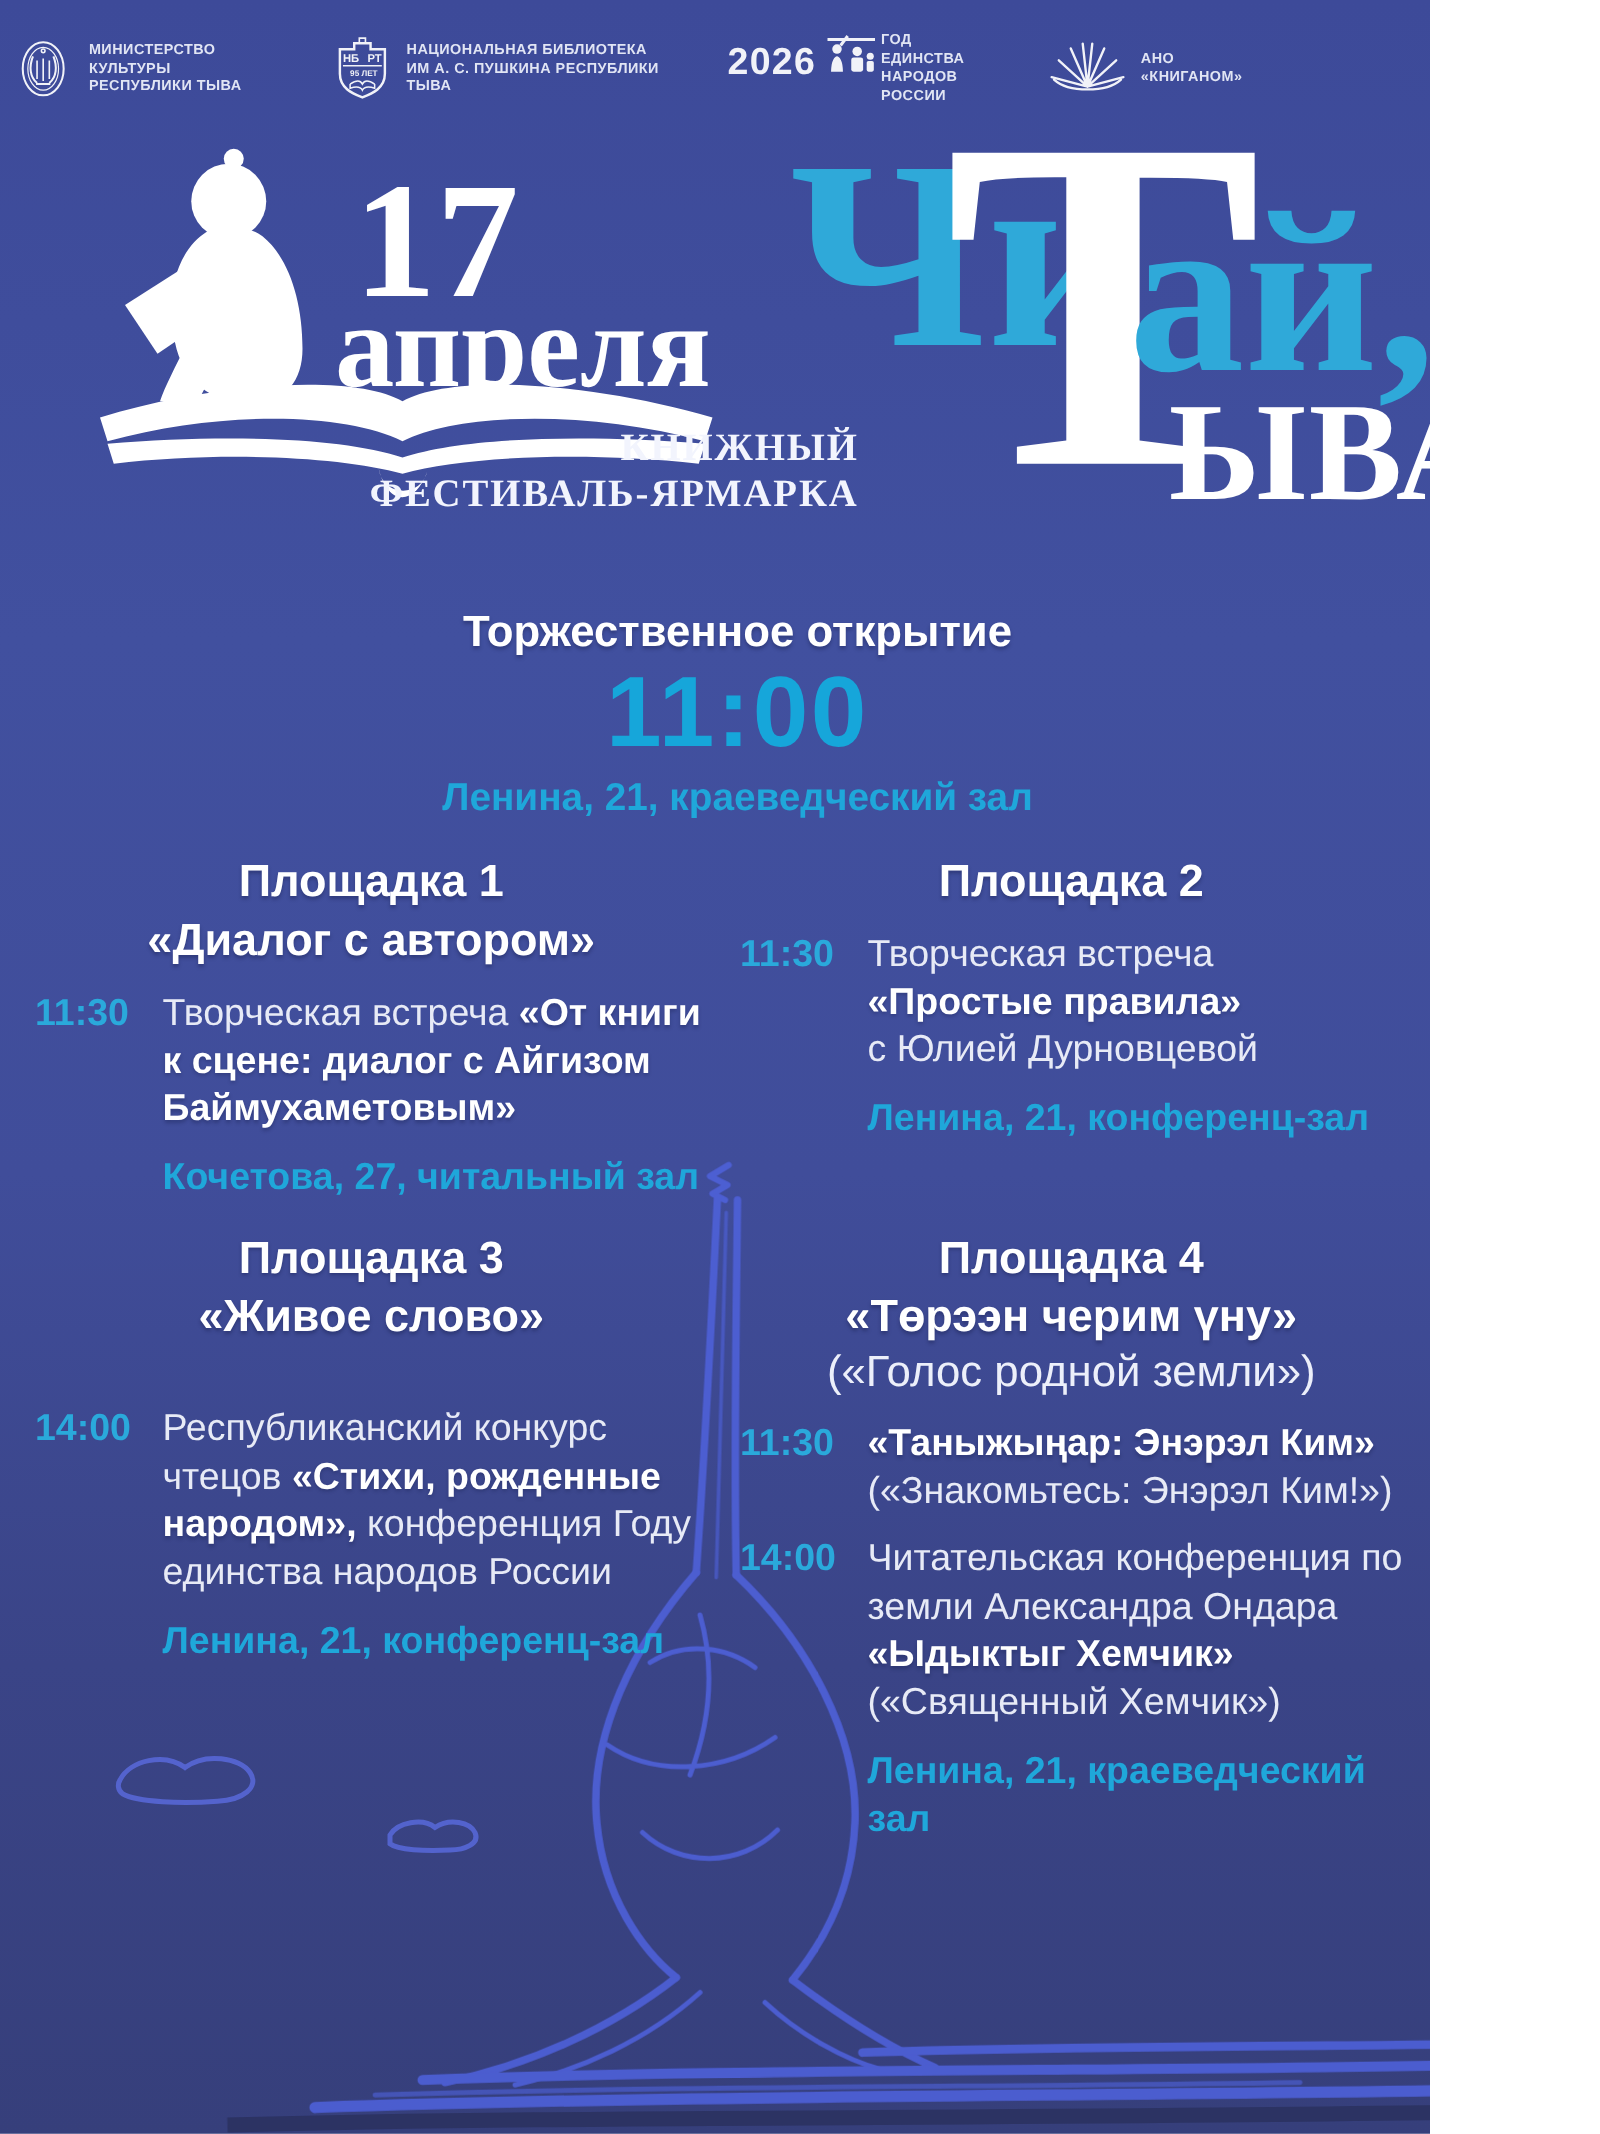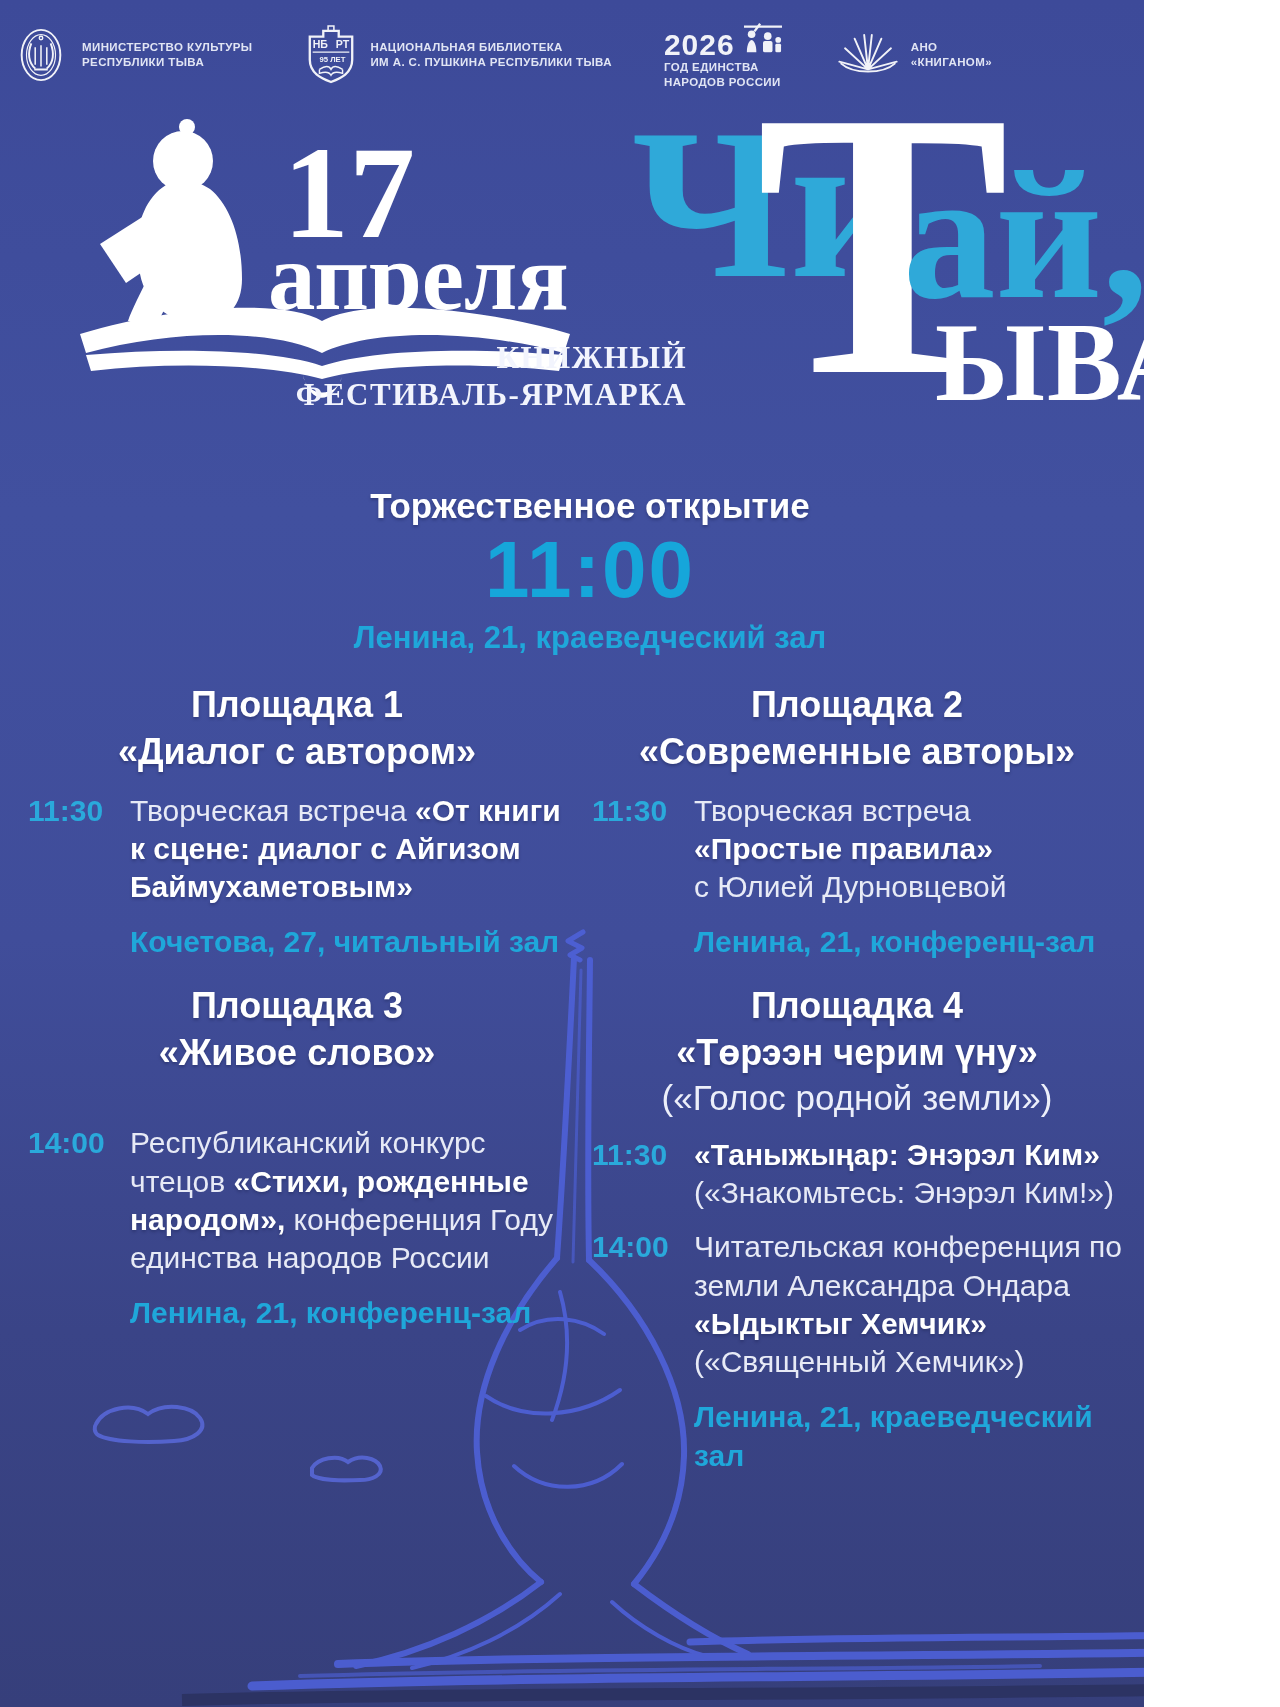--- a/index.html
+++ b/index.html
@@ -9,21 +9,21 @@
     background:linear-gradient(180deg,#3d4a99 0%,#41509f 30%,#404d9a 55%,#3a4487 78%,#363f7b 100%);
     color:#fff;
   }
   .sketch-layer{position:absolute;left:0;top:0;z-index:0;}
   .content{position:relative;z-index:1;}
 
   
   .logo-strip{display:flex;justify-content:center;align-items:center;gap:52px;padding:16px 150px 0 10px;height:78px;}
   .logo{display:flex;align-items:center;gap:12px;opacity:.93;}
   .logo-text{font-size:11.5px;font-weight:bold;letter-spacing:.4px;line-height:1.3;color:#eef1fb;text-transform:uppercase;}
-  .logo-2026{display:flex;flex-direction:column;align-items:flex-start;gap:2px;}
+  .logo-2026{display:flex;flex-direction:row;align-items:flex-start;gap:2px;}
   .logo-2026 .row{display:flex;align-items:flex-end;gap:6px;}
   .year-big{font-size:30px;font-weight:bold;line-height:.9;letter-spacing:1px;}
 
   
   .hero{position:relative;height:340px;font-weight:bold;}
   .hero-serif{font-family:"Liberation Serif","DejaVu Serif",serif;}
   .date-day{position:absolute;left:283px;top:33px;font-size:132px;line-height:1;color:#fff;}
   .date-month{position:absolute;left:268px;top:136px;font-size:95px;line-height:1;color:#fff;}
   .brand-chi{position:absolute;left:632px;top:2px;font-size:215px;line-height:1;color:#2fa9d9;}
   .brand-t{position:absolute;left:756px;top:-40px;font-size:380px;line-height:1;color:#ffffff;}
@@ -192,21 +192,20 @@
             <div class="time">11:30</div>
             <div class="desc"><span class="r">Творческая встреча </span><span class="b">«От книги к сцене: диалог с Айгизом Баймухаметовым»</span></div>
           </div>
           <div class="event venue-row">
             <div></div>
             <div class="venue">Кочетова, 27, читальный зал</div>
           </div>
         </section>
         <section class="block">
           <h2 class="block-title">Площадка 2</h2>
-          <h3 class="block-subtitle">«Современные авторы»</h3>
           <div class="event">
             <div class="time">11:30</div>
             <div class="desc"><span class="r">Творческая встреча
 </span><span class="b">«Простые правила»</span><span class="r">
 с Юлией Дурновцевой</span></div>
           </div>
           <div class="event venue-row">
             <div></div>
             <div class="venue">Ленина, 21, конференц-зал</div>
           </div>

